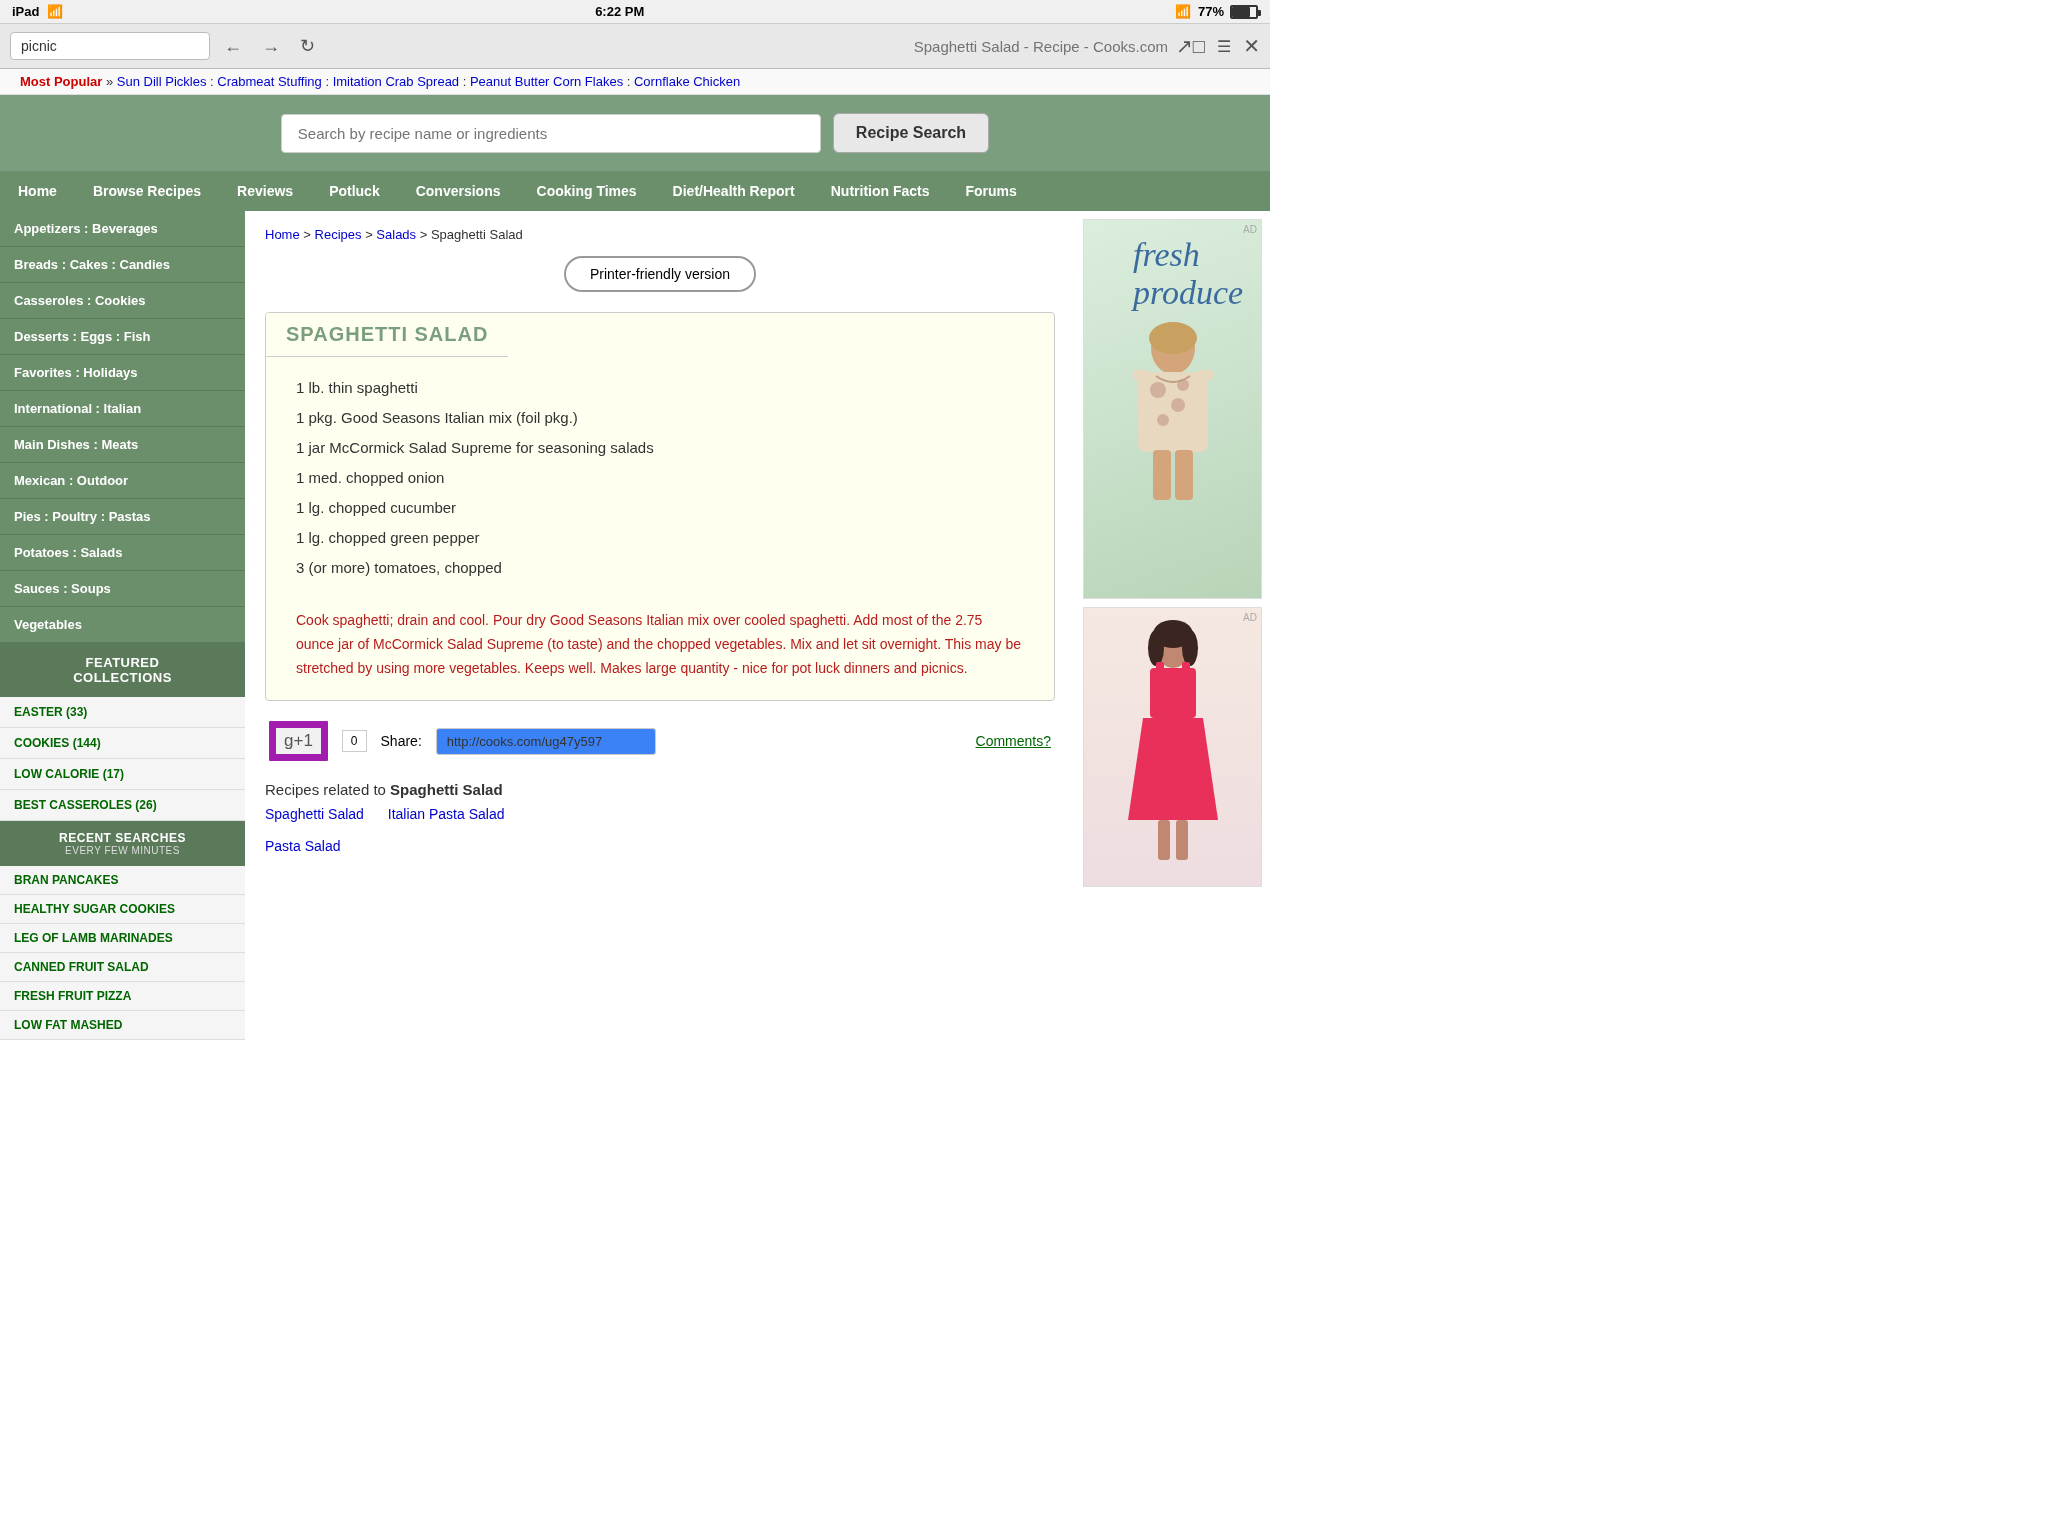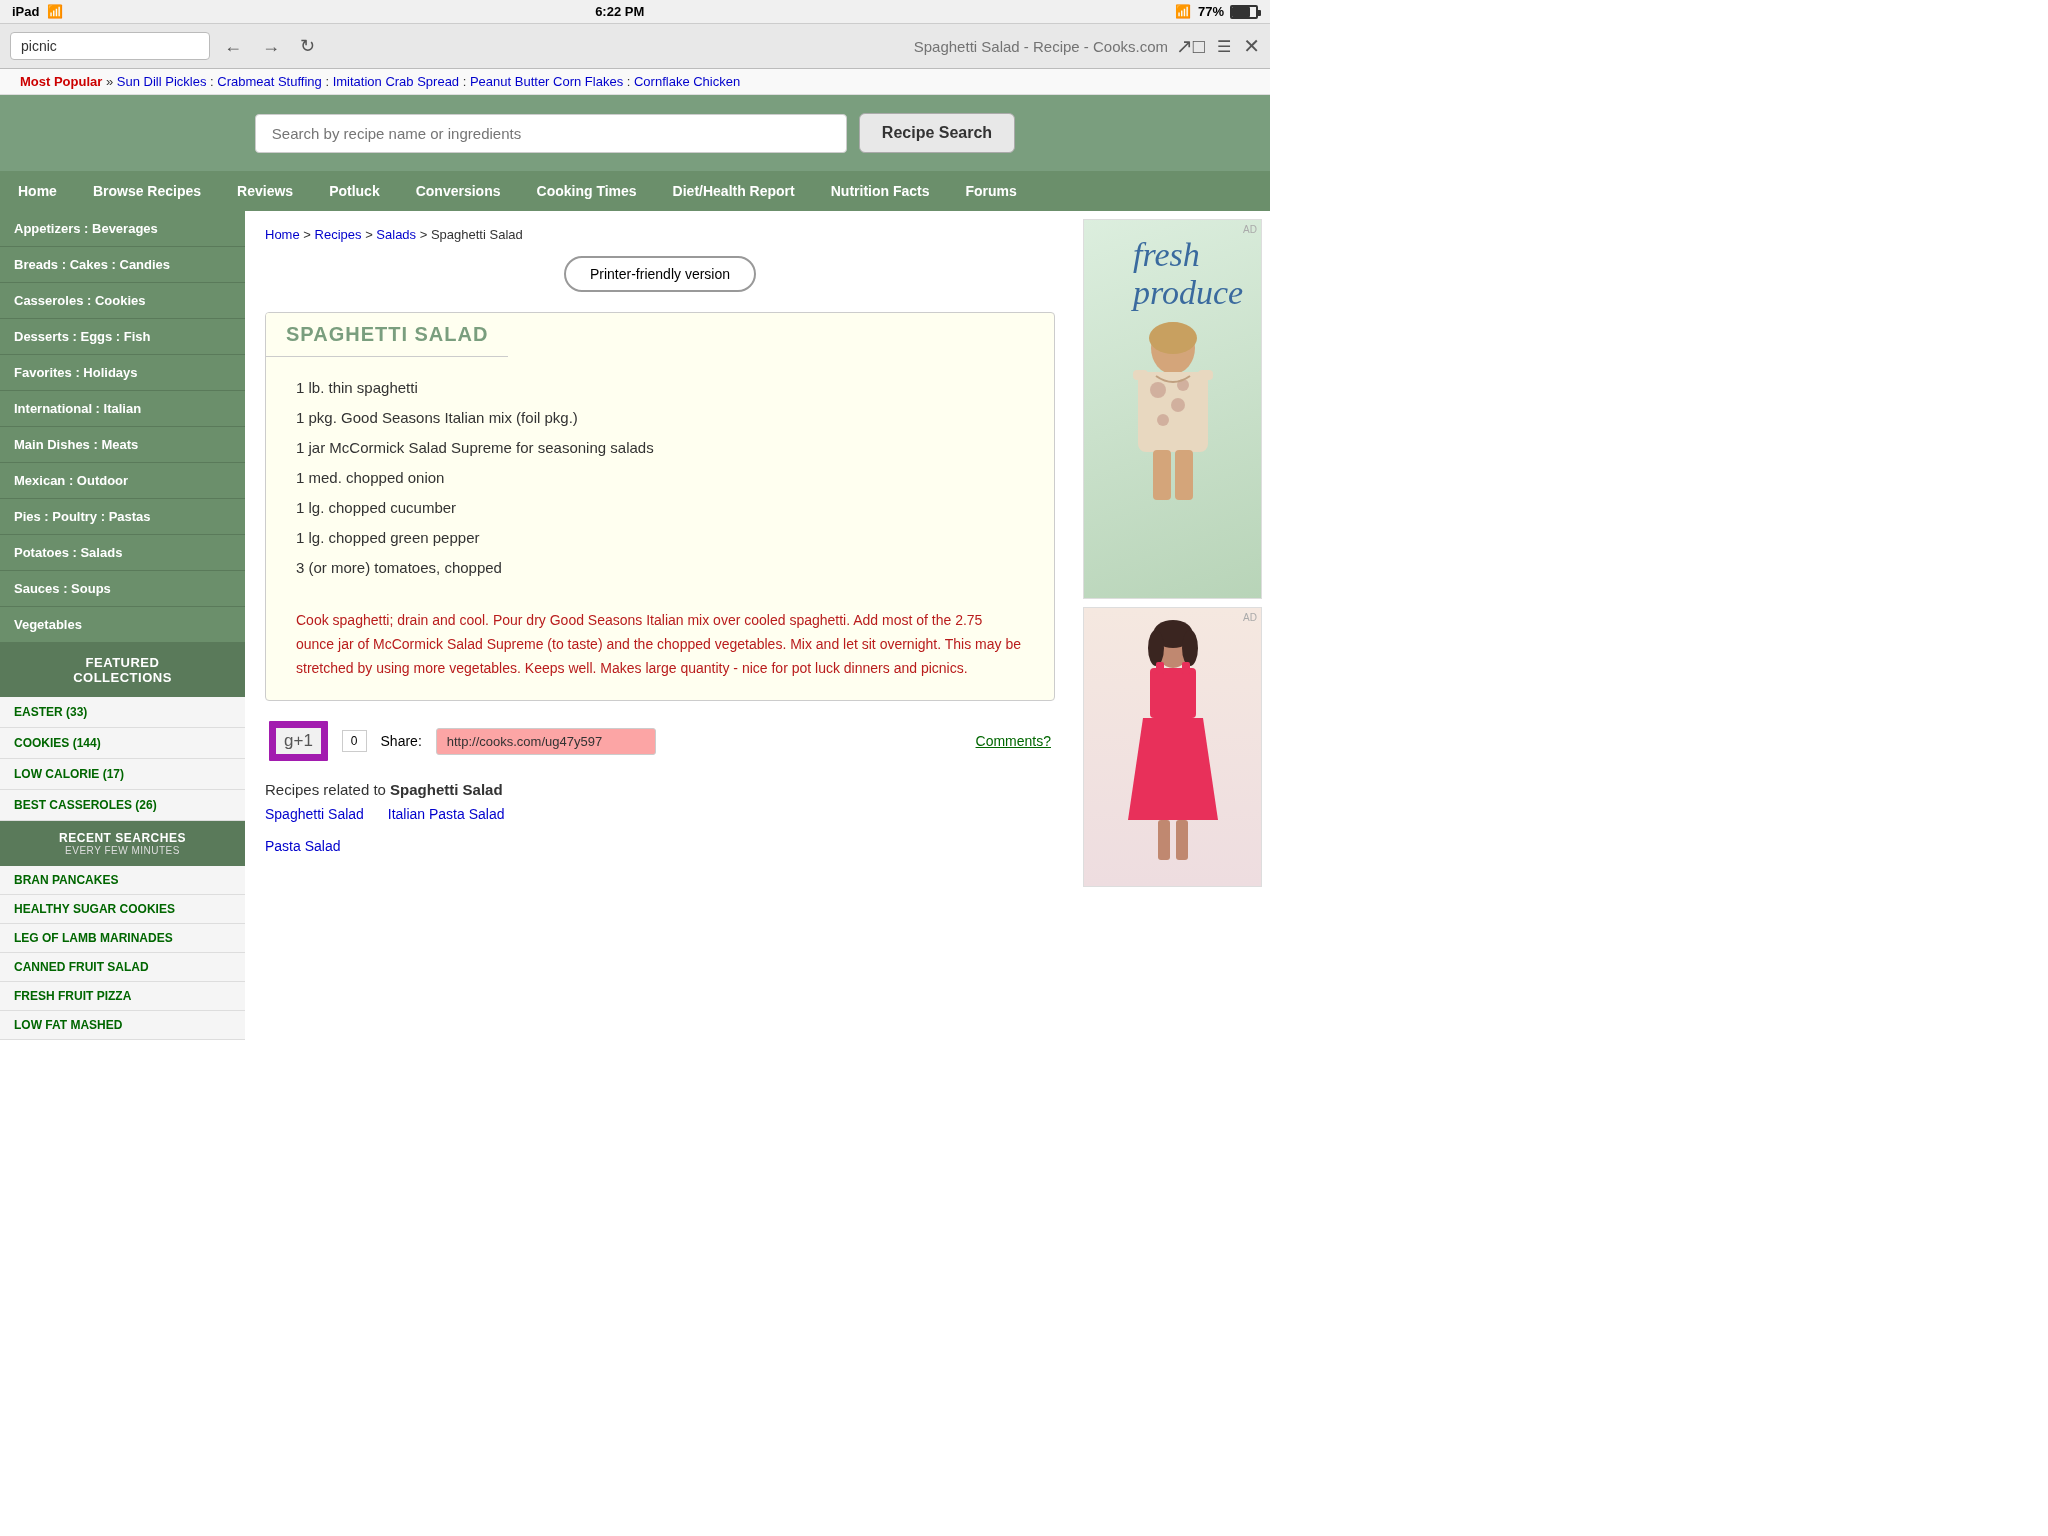--- a/index.html
+++ b/index.html
@@ -67,21 +67,21 @@
     
     .search-section {
       background: #7a9e7e;
       padding: 18px 20px;
       display: flex;
       justify-content: center;
       align-items: center;
       gap: 12px;
     }
     .search-input {
-      width: 592px;
+      width: 540px;
       padding: 10px 16px;
       font-size: 15px;
       border: 1px solid #ccc;
       border-radius: 4px;
       color: #999;
       background: white;
     }
     .search-button {
       background: #e8e8e8;
       border: 1px solid #aaa;
@@ -249,21 +249,21 @@
       cursor: pointer;
       color: #555;
     }
     .share-url {
       border: 1px solid #ccc;
       border-radius: 3px;
       padding: 5px 10px;
       font-size: 13px;
       color: #333;
       width: 220px;
-      background: #fca5a5;
+      background: #3b82f6;
     }
     .comments-link {
       color: #006600;
       font-size: 14px;
       text-decoration: underline;
       margin-left: auto;
     }
 
     
     .related-section { margin-top: 10px; }

